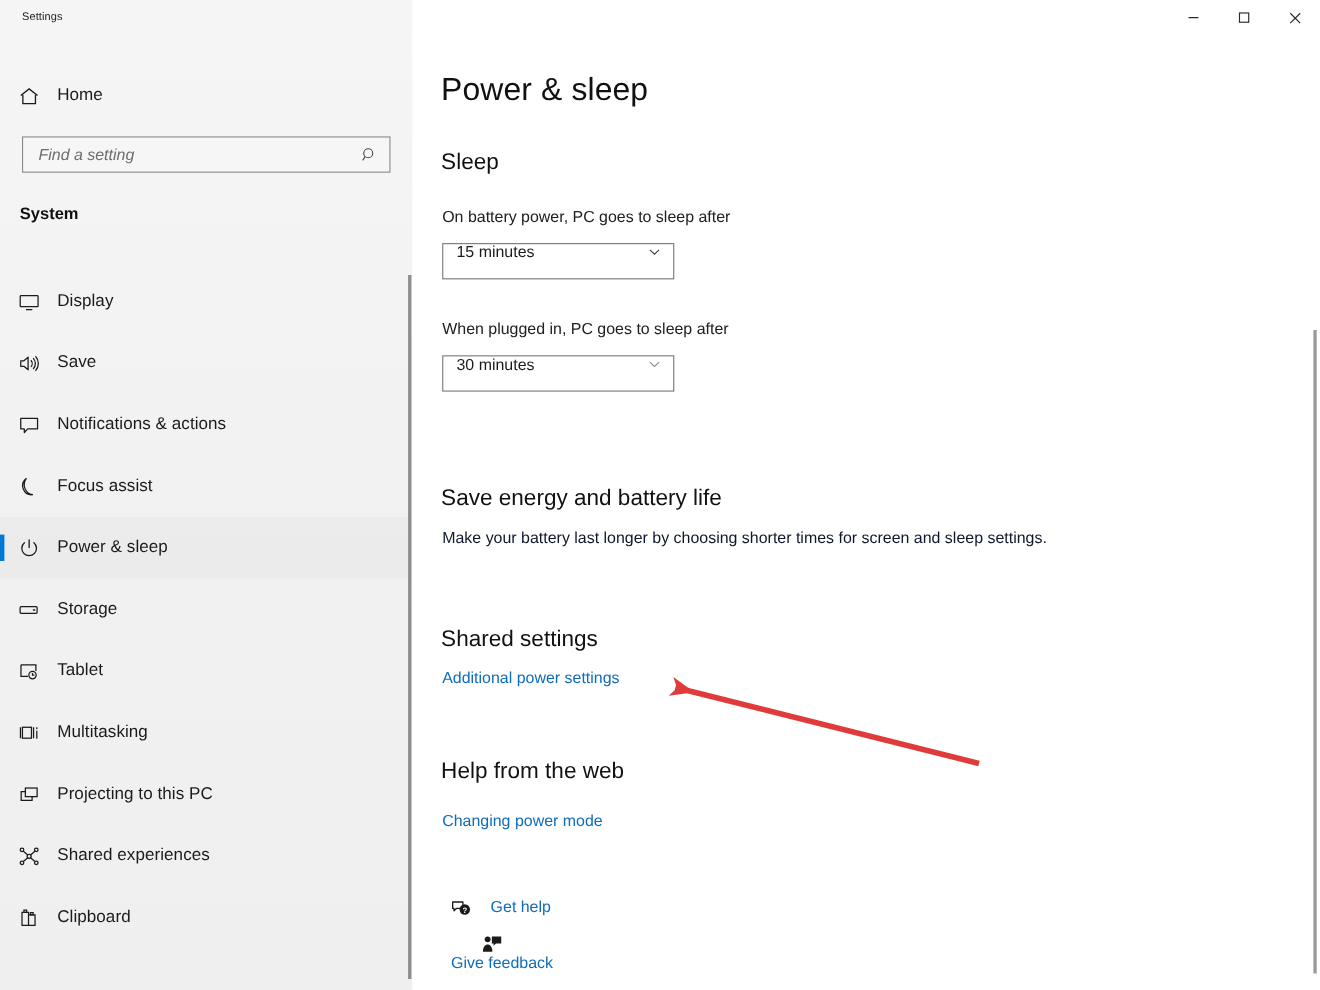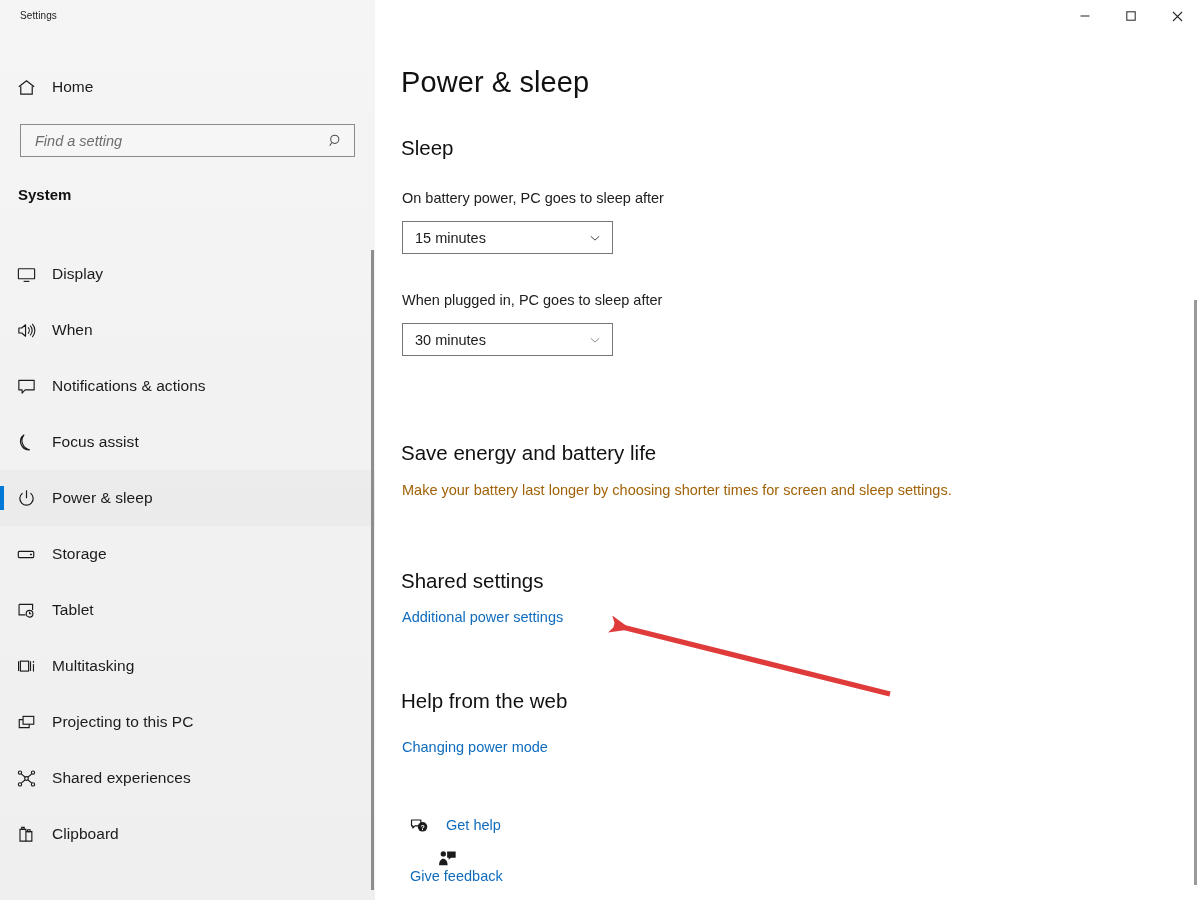--- a/index.html
+++ b/index.html
@@ -174,38 +174,38 @@
   }
   #lbl-battery { top: 190px; }
   #lbl-plugged { top: 292px; }
 
   .dropdown {
     position: absolute;
     left: 27px;
     width: 211px; height: 33px;
     background: #ffffff;
     border: 1.3px solid #767676;
-    display: flex; align-items: center;
+    display: flex; align-items: flex-start;
     padding: 0 10px 0 12px;
     cursor: default;
   }
   #dd-battery { top: 221px; }
   #dd-plugged { top: 323px; }
   .dropdown .dd-val {
     flex: 1;
     font-size: 14.5px;
     color: #1b1b1b;
   }
   .dropdown .dd-chev { display: flex; align-items: center; }
 
   #save-desc {
     position: absolute;
     left: 27px; top: 482px;
     font-size: 14.5px;
-    color: #a16207;
+    color: #0f172a;
   }
 
   .link {
     position: absolute;
     left: 27px;
     font-size: 14.5px;
     color: #0f6cbd;
     cursor: pointer;
   }
   #link-additional { top: 609px; }
@@ -295,21 +295,21 @@
 
       <div class="nav-item">
         <span class="nav-ico">
           <svg width="21" height="21" viewBox="0 0 22 22" fill="none" stroke="#1b1b1b" stroke-width="1.2">
             <path d="M3 8.4 H6 L10 5 V17 L6 13.6 H3 Z" stroke-linejoin="round"></path>
             <path d="M12.6 7.8 a4.6 4.6 0 0 1 0 6.4"></path>
             <path d="M14.8 5.8 a7.4 7.4 0 0 1 0 10.4"></path>
             <path d="M17 4.1 a10 10 0 0 1 0 13.8"></path>
           </svg>
         </span>
-        <span class="nav-lbl">When</span>
+        <span class="nav-lbl">Save</span>
       </div>
 
       <div class="nav-item">
         <span class="nav-ico">
           <svg width="21" height="21" viewBox="0 0 22 22" fill="none" stroke="#1b1b1b" stroke-width="1.2">
             <path d="M3 4.6 H19 V14.6 H9.6 L6.4 18 V14.6 H3 Z" stroke-linejoin="round"></path>
           </svg>
         </span>
         <span class="nav-lbl">Notifications &amp; actions</span>
       </div>

